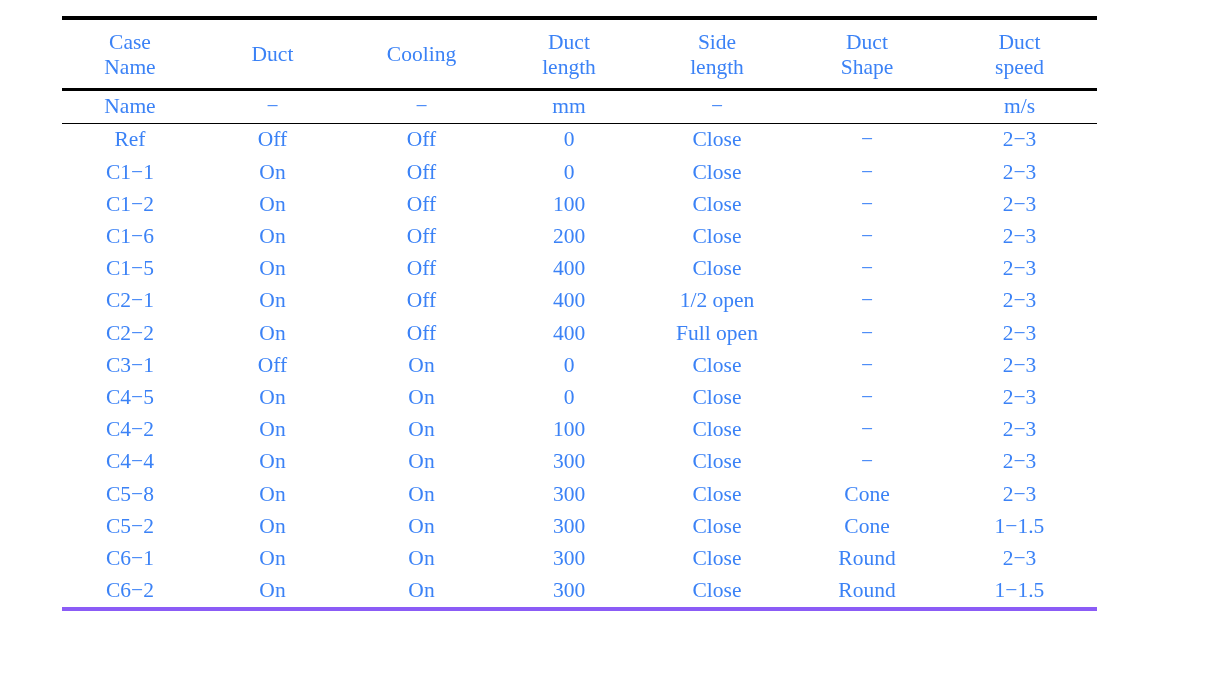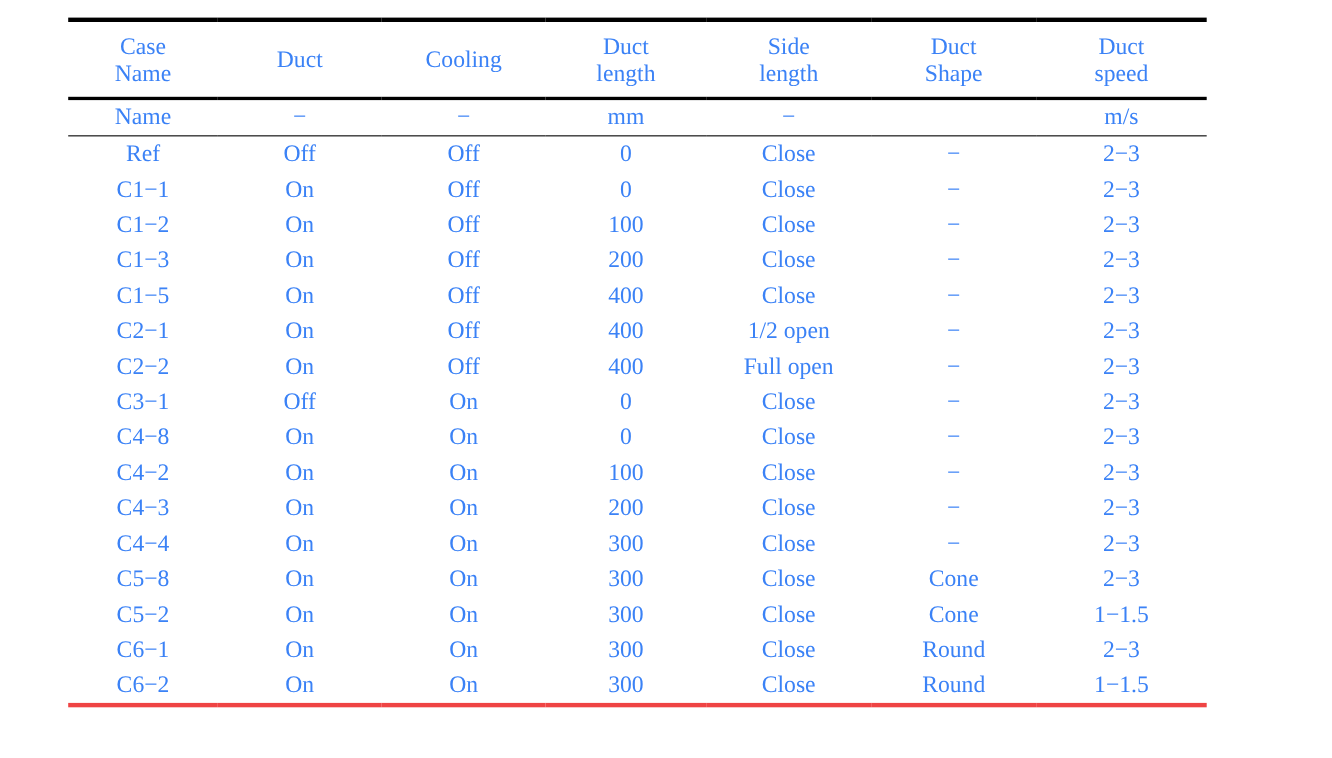--- a/index.html
+++ b/index.html
@@ -57,21 +57,21 @@
   }
   thead.head-group tr.unit-row td {
     height: 32px;
     border-top: 3.5px solid #000000;
     border-bottom: 1.6px solid #000000;
   }
   tbody.body-group tr.data-row td {
     height: 32.2px;
   }
   tbody.body-group tr.data-row.last-row td {
-    border-bottom: 4px solid #ef4444;
+    border-bottom: 4px solid #8b5cf6;
   }
 
   .hdr-line { display: block; }
   .hdr-line.l2 { margin-top: 1px; }
 </style>
 </head>
 <body>
 
 <div id="table-wrap">
   <table class="case-table">
@@ -145,21 +145,21 @@
         <tr class="data-row">
           <td>C1−2</td>
           <td>On</td>
           <td>Off</td>
           <td>100</td>
           <td>Close</td>
           <td>−</td>
           <td>2−3</td>
         </tr>
         <tr class="data-row">
-          <td>C1−3</td>
+          <td>C1−6</td>
           <td>On</td>
           <td>Off</td>
           <td>200</td>
           <td>Close</td>
           <td>−</td>
           <td>2−3</td>
         </tr>
         <tr class="data-row">
           <td>C1−5</td>
           <td>On</td>
@@ -190,42 +190,33 @@
         <tr class="data-row">
           <td>C3−1</td>
           <td>Off</td>
           <td>On</td>
           <td>0</td>
           <td>Close</td>
           <td>−</td>
           <td>2−3</td>
         </tr>
         <tr class="data-row">
-          <td>C4−8</td>
+          <td>C4−5</td>
           <td>On</td>
           <td>On</td>
           <td>0</td>
           <td>Close</td>
           <td>−</td>
           <td>2−3</td>
         </tr>
         <tr class="data-row">
           <td>C4−2</td>
           <td>On</td>
           <td>On</td>
           <td>100</td>
-          <td>Close</td>
-          <td>−</td>
-          <td>2−3</td>
-        </tr>
-        <tr class="data-row">
-          <td>C4−3</td>
-          <td>On</td>
-          <td>On</td>
-          <td>200</td>
           <td>Close</td>
           <td>−</td>
           <td>2−3</td>
         </tr>
         <tr class="data-row">
           <td>C4−4</td>
           <td>On</td>
           <td>On</td>
           <td>300</td>
           <td>Close</td>

